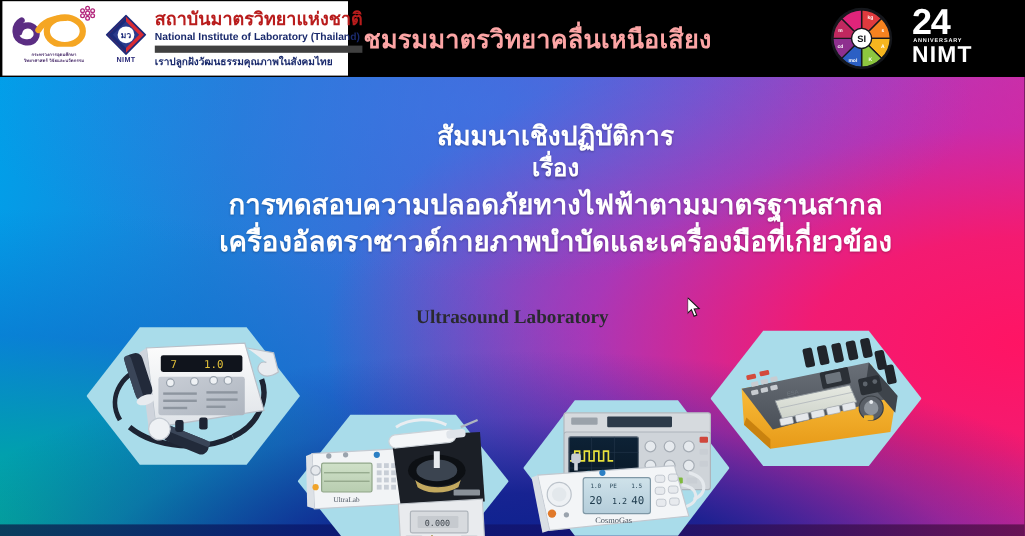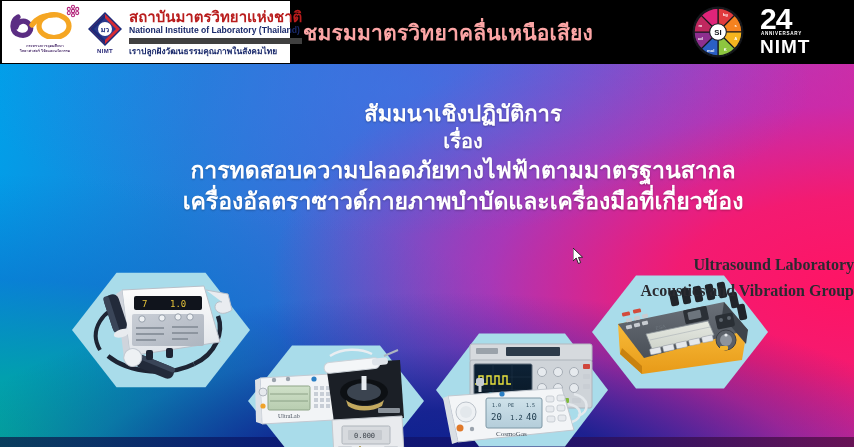--- a/index.html
+++ b/index.html
@@ -55,21 +55,21 @@
       background:linear-gradient(90deg,#0b2d52 0%,#0a1a6e 30%,#13126e 55%,#3a1055 80%,#5b0f4a 100%);opacity:.85;}
 
   
   .title-block{position:absolute;left:0;top:36px;width:854px;text-align:center;z-index:12;
                color:#ffffff;font-weight:bold;text-shadow:0 1px 2px rgba(0,0,0,.28);padding-left:36px;}
   .t-l1{font-size:22px;line-height:28px;}
   .t-l2{font-size:20px;line-height:26px;}
   .t-l3{font-size:23px;line-height:31px;margin-top:1px;}
   .t-l4{font-size:23px;line-height:31px;}
 
-  .sub-block{position:absolute;left:0;top:188px;width:854px;text-align:right;z-index:12;
+  .sub-block{position:absolute;left:0;top:188px;width:854px;text-align:center;z-index:12;
              font-family:"Liberation Serif",serif;color:#2a2a30;font-weight:bold;}
   .s-l1{font-size:16px;line-height:26px;}
   .s-l2{font-size:16px;line-height:26px;}
 
   
   .hex{position:absolute;z-index:8;
        -webkit-clip-path:polygon(25% 3%,75% 3%,100% 50%,75% 97%,25% 97%,0% 50%);
        clip-path:polygon(25% 3%,75% 3%,100% 50%,75% 97%,25% 97%,0% 50%);
        background:#a9dcea;filter:blur(.2px);}
   .hex.soft{box-shadow:0 0 14px rgba(160,220,240,.35);}
@@ -352,21 +352,20 @@
 
     <div class="title-block">
       <div class="t-l1">สัมมนาเชิงปฏิบัติการ</div>
       <div class="t-l2">เรื่อง</div>
       <div class="t-l3">การทดสอบความปลอดภัยทางไฟฟ้าตามมาตรฐานสากล</div>
       <div class="t-l4">เครื่องอัลตราซาวด์กายภาพบำบัดและเครื่องมือที่เกี่ยวข้อง</div>
     </div>
 
     <div class="sub-block">
       <div class="s-l1">Ultrasound Laboratory</div>
-      <div class="s-l2">Acoustics and Vibration Group</div>
     </div>
 
     <svg class="cursor" style="left:573px;top:184px;" viewBox="0 0 11 17">
       <polygon points="0,0 0,13 3.2,10 5.4,15.5 7.6,14.6 5.5,9.4 9.6,9.2" fill="#ffffff" stroke="#1a1a1a" stroke-width="0.9"></polygon>
     </svg>
   </div>
 
   <div class="header">
 
     <div class="logo-box">

